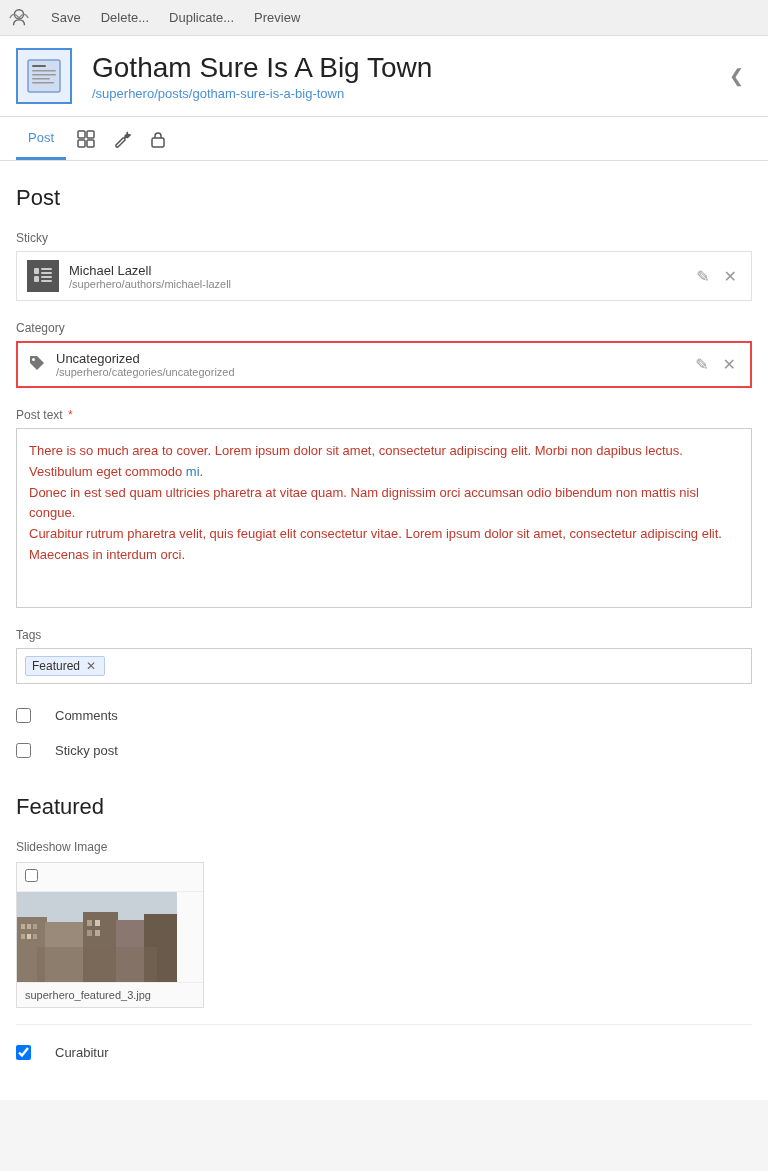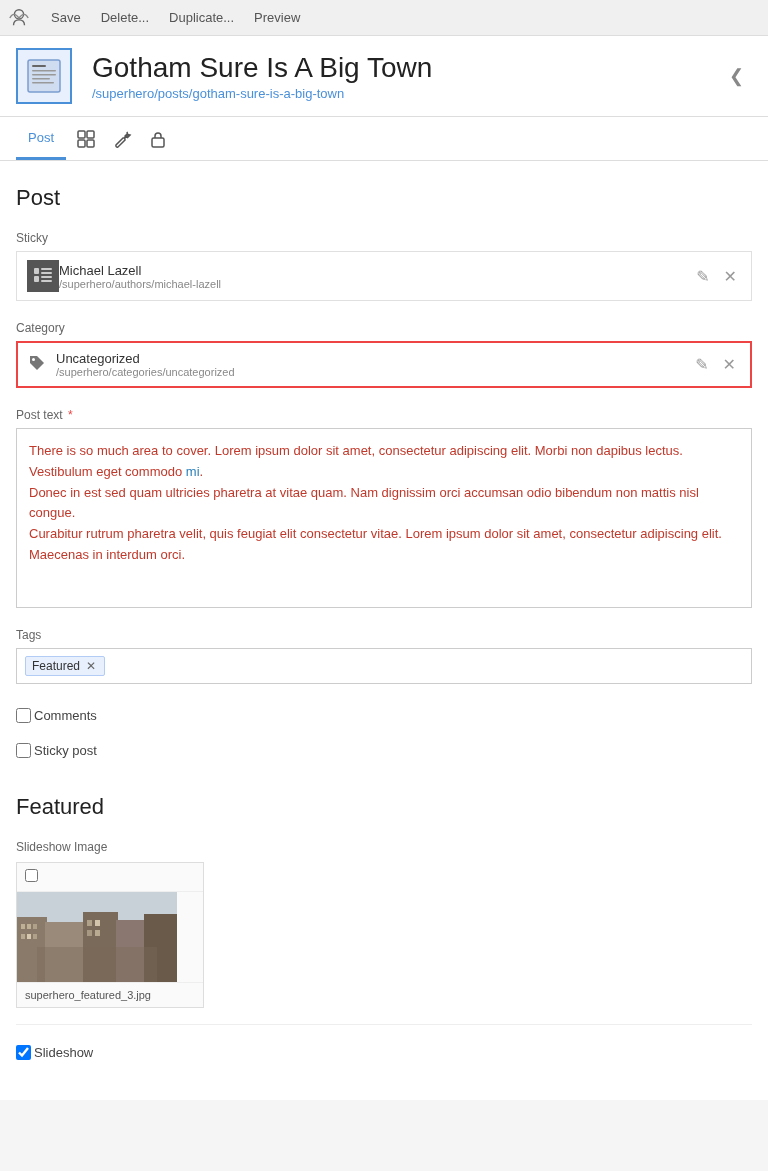--- a/index.html
+++ b/index.html
@@ -82,21 +82,21 @@
     
     .section-title { font-size: 22px; font-weight: 300; color: #222; margin-bottom: 20px; }
 
     
     .field-group { margin-bottom: 20px; }
     .field-label { font-size: 12px; color: #666; margin-bottom: 6px; font-weight: 400; }
     .field-label .required { color: #e44; margin-left: 2px; }
 
     
     .author-row {
-      display: flex; align-items: center; 
+      display: flex; align-items: center; gap: 10px;
       padding: 8px 10px;
       background: #fff;
       border: 1px solid #e0e0e0;
     }
     .author-avatar {
       width: 32px; height: 32px;
       background: #555;
       display: flex; align-items: center; justify-content: center;
       color: #fff; font-size: 11px;
       flex-shrink: 0;
@@ -155,21 +155,21 @@
     .tag-item {
       background: #e8f0fe; border: 1px solid #b3ccf5;
       padding: 2px 6px; border-radius: 2px;
       display: flex; align-items: center; gap: 4px;
       font-size: 12px; color: #333;
     }
     .tag-remove { background: none; border: none; cursor: pointer; color: #666; font-size: 12px; padding: 0 2px; }
 
     
     .checkbox-row {
-      display: flex; align-items: center; gap: 3px;
+      display: flex; align-items: center; gap: 24px;
       margin-bottom: 12px; padding: 4px 0;
     }
     .checkbox-row input[type="checkbox"] { width: 15px; height: 15px; cursor: pointer; }
     .checkbox-label { font-size: 13px; color: #444; cursor: pointer; }
 
     
     .featured-section { margin-top: 32px; }
     .featured-image-container {
       width: 188px;
       border: 1px solid #ddd;
@@ -365,16 +365,16 @@
           <rect x="20" y="55" width="120" height="35" fill="#7a6858" opacity="0.4"></rect>
         </svg>
       </div>
       <div class="featured-image-name">superhero_featured_3.jpg</div>
     </div>
 
     <hr class="divider">
 
     <div class="checkbox-row">
       <input type="checkbox" id="slideshow-cb" checked="" style="">
-      <label class="checkbox-label" for="slideshow-cb">Slideshow</label>
+      <label class="checkbox-label" for="slideshow-cb">Curabitur</label>
     </div>
   </div>
 </div>
 
 </body></html>

